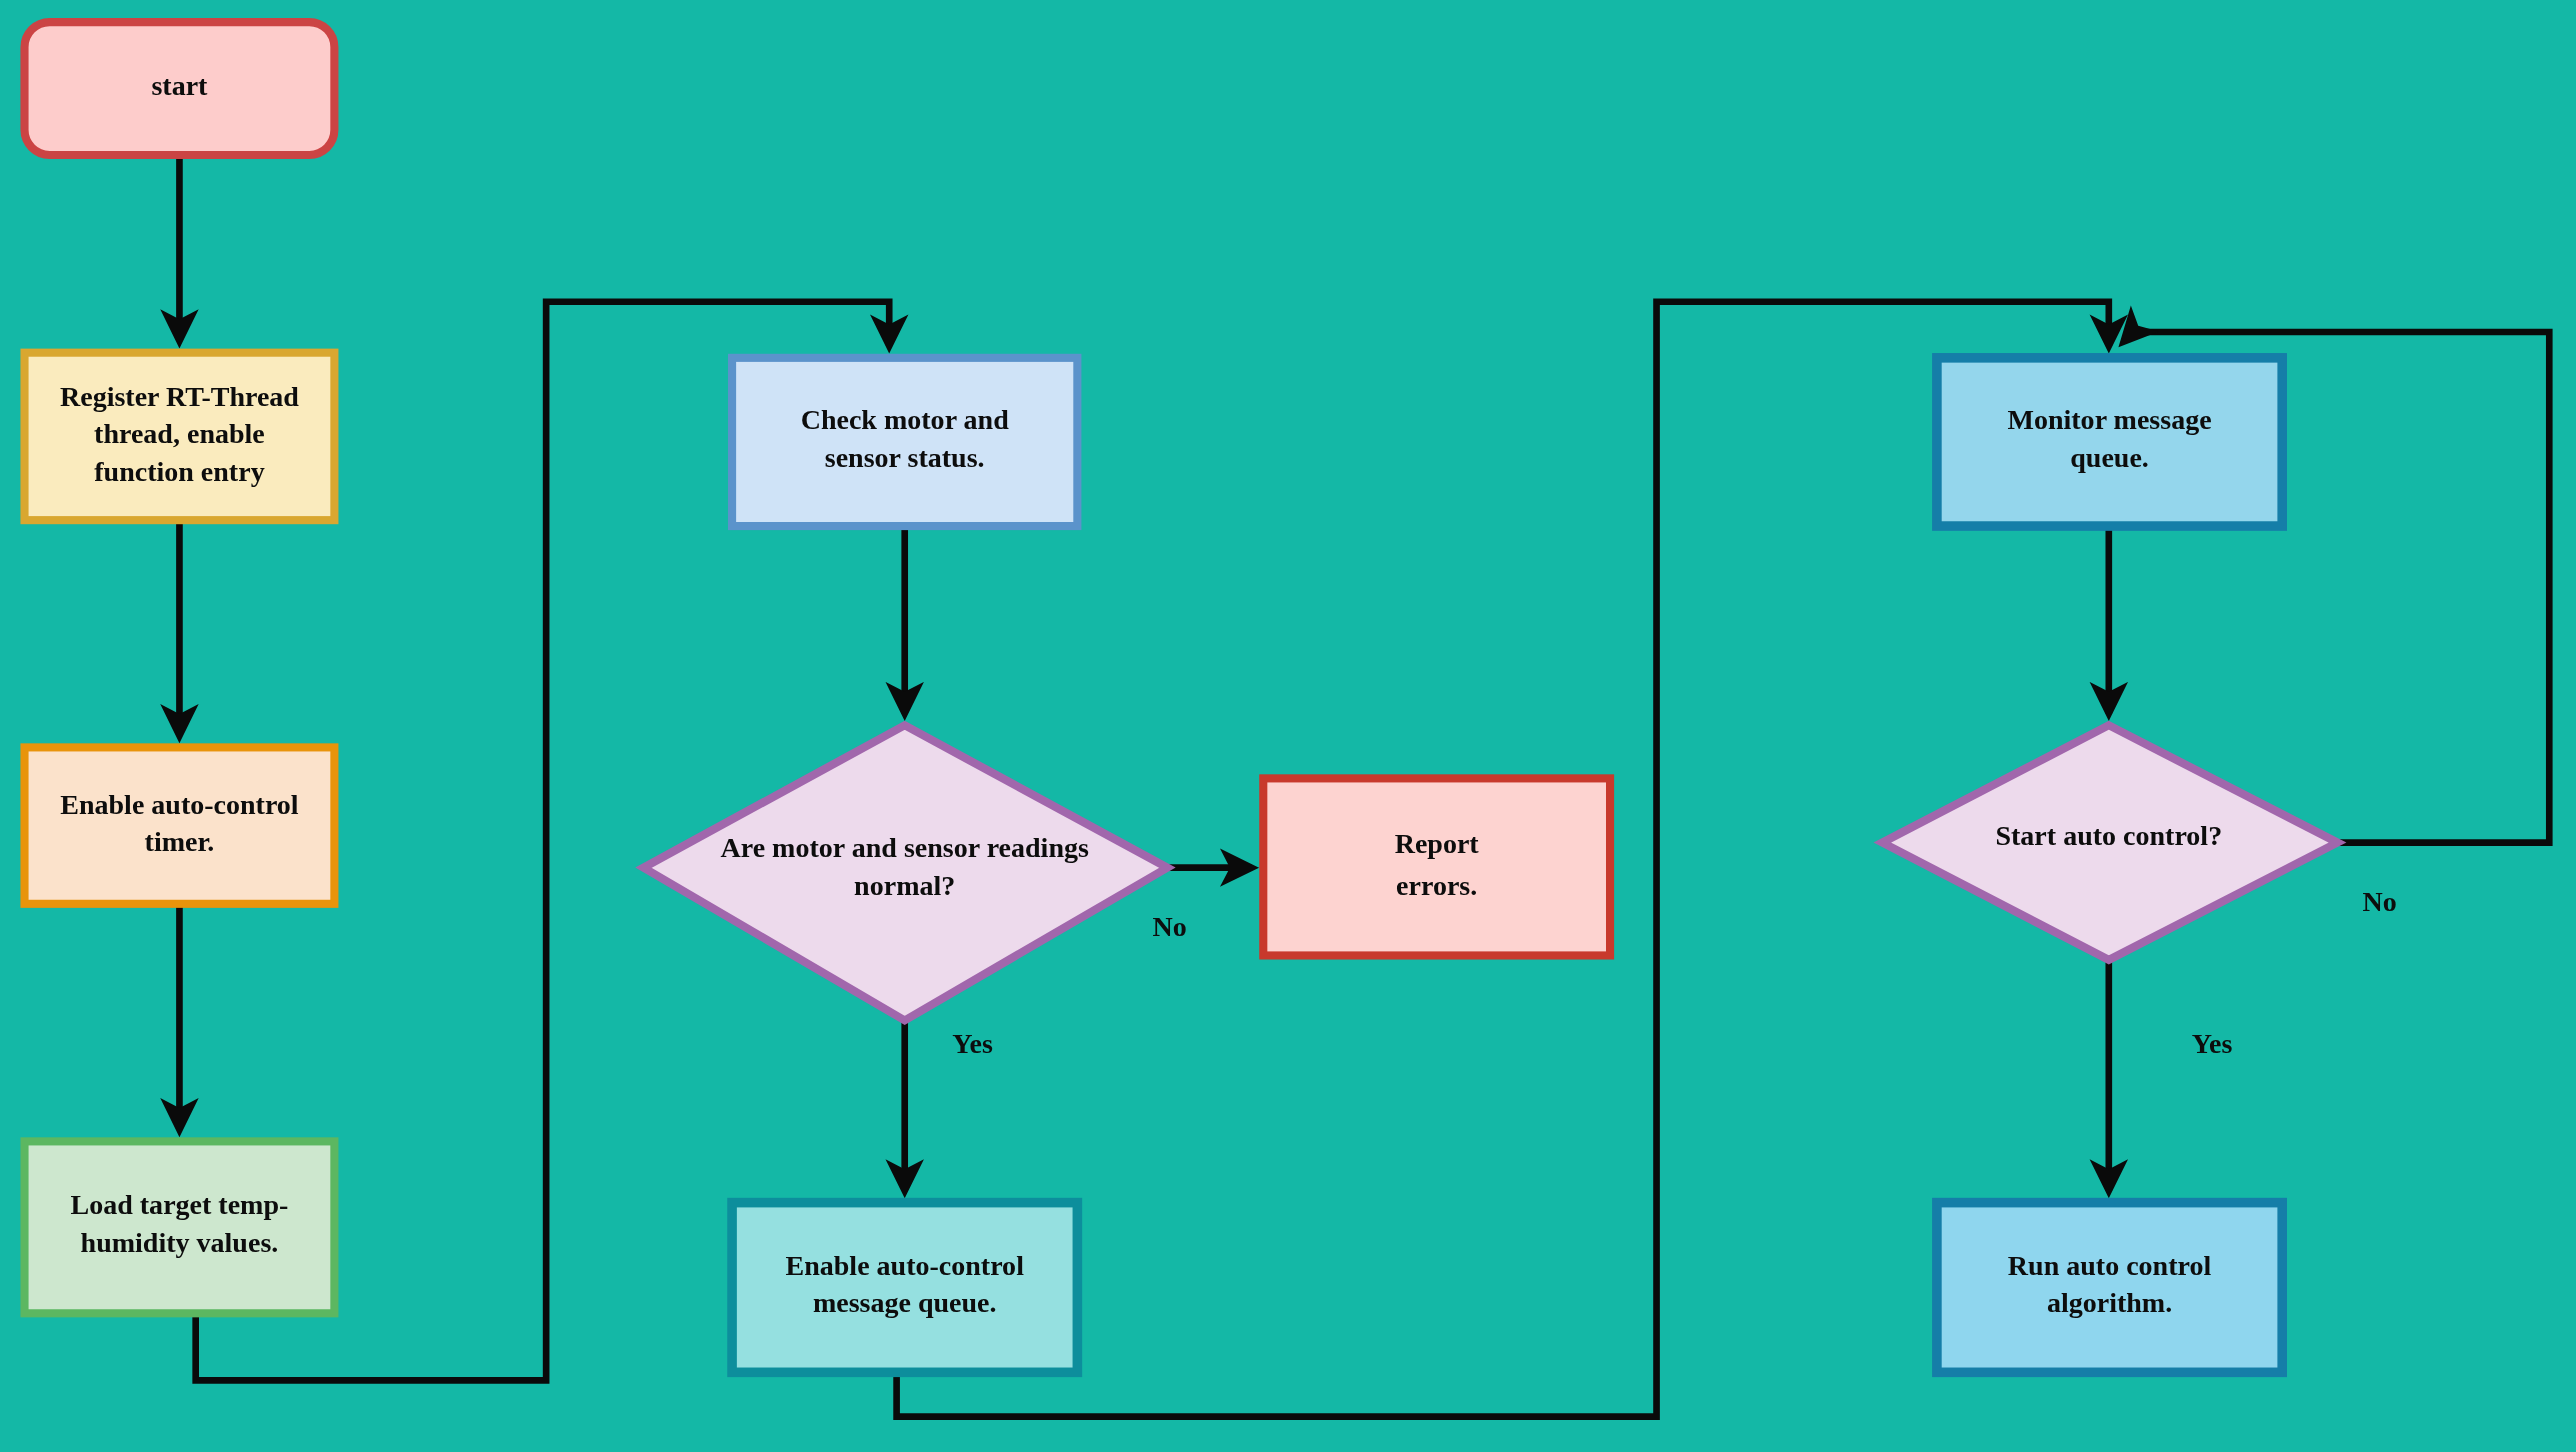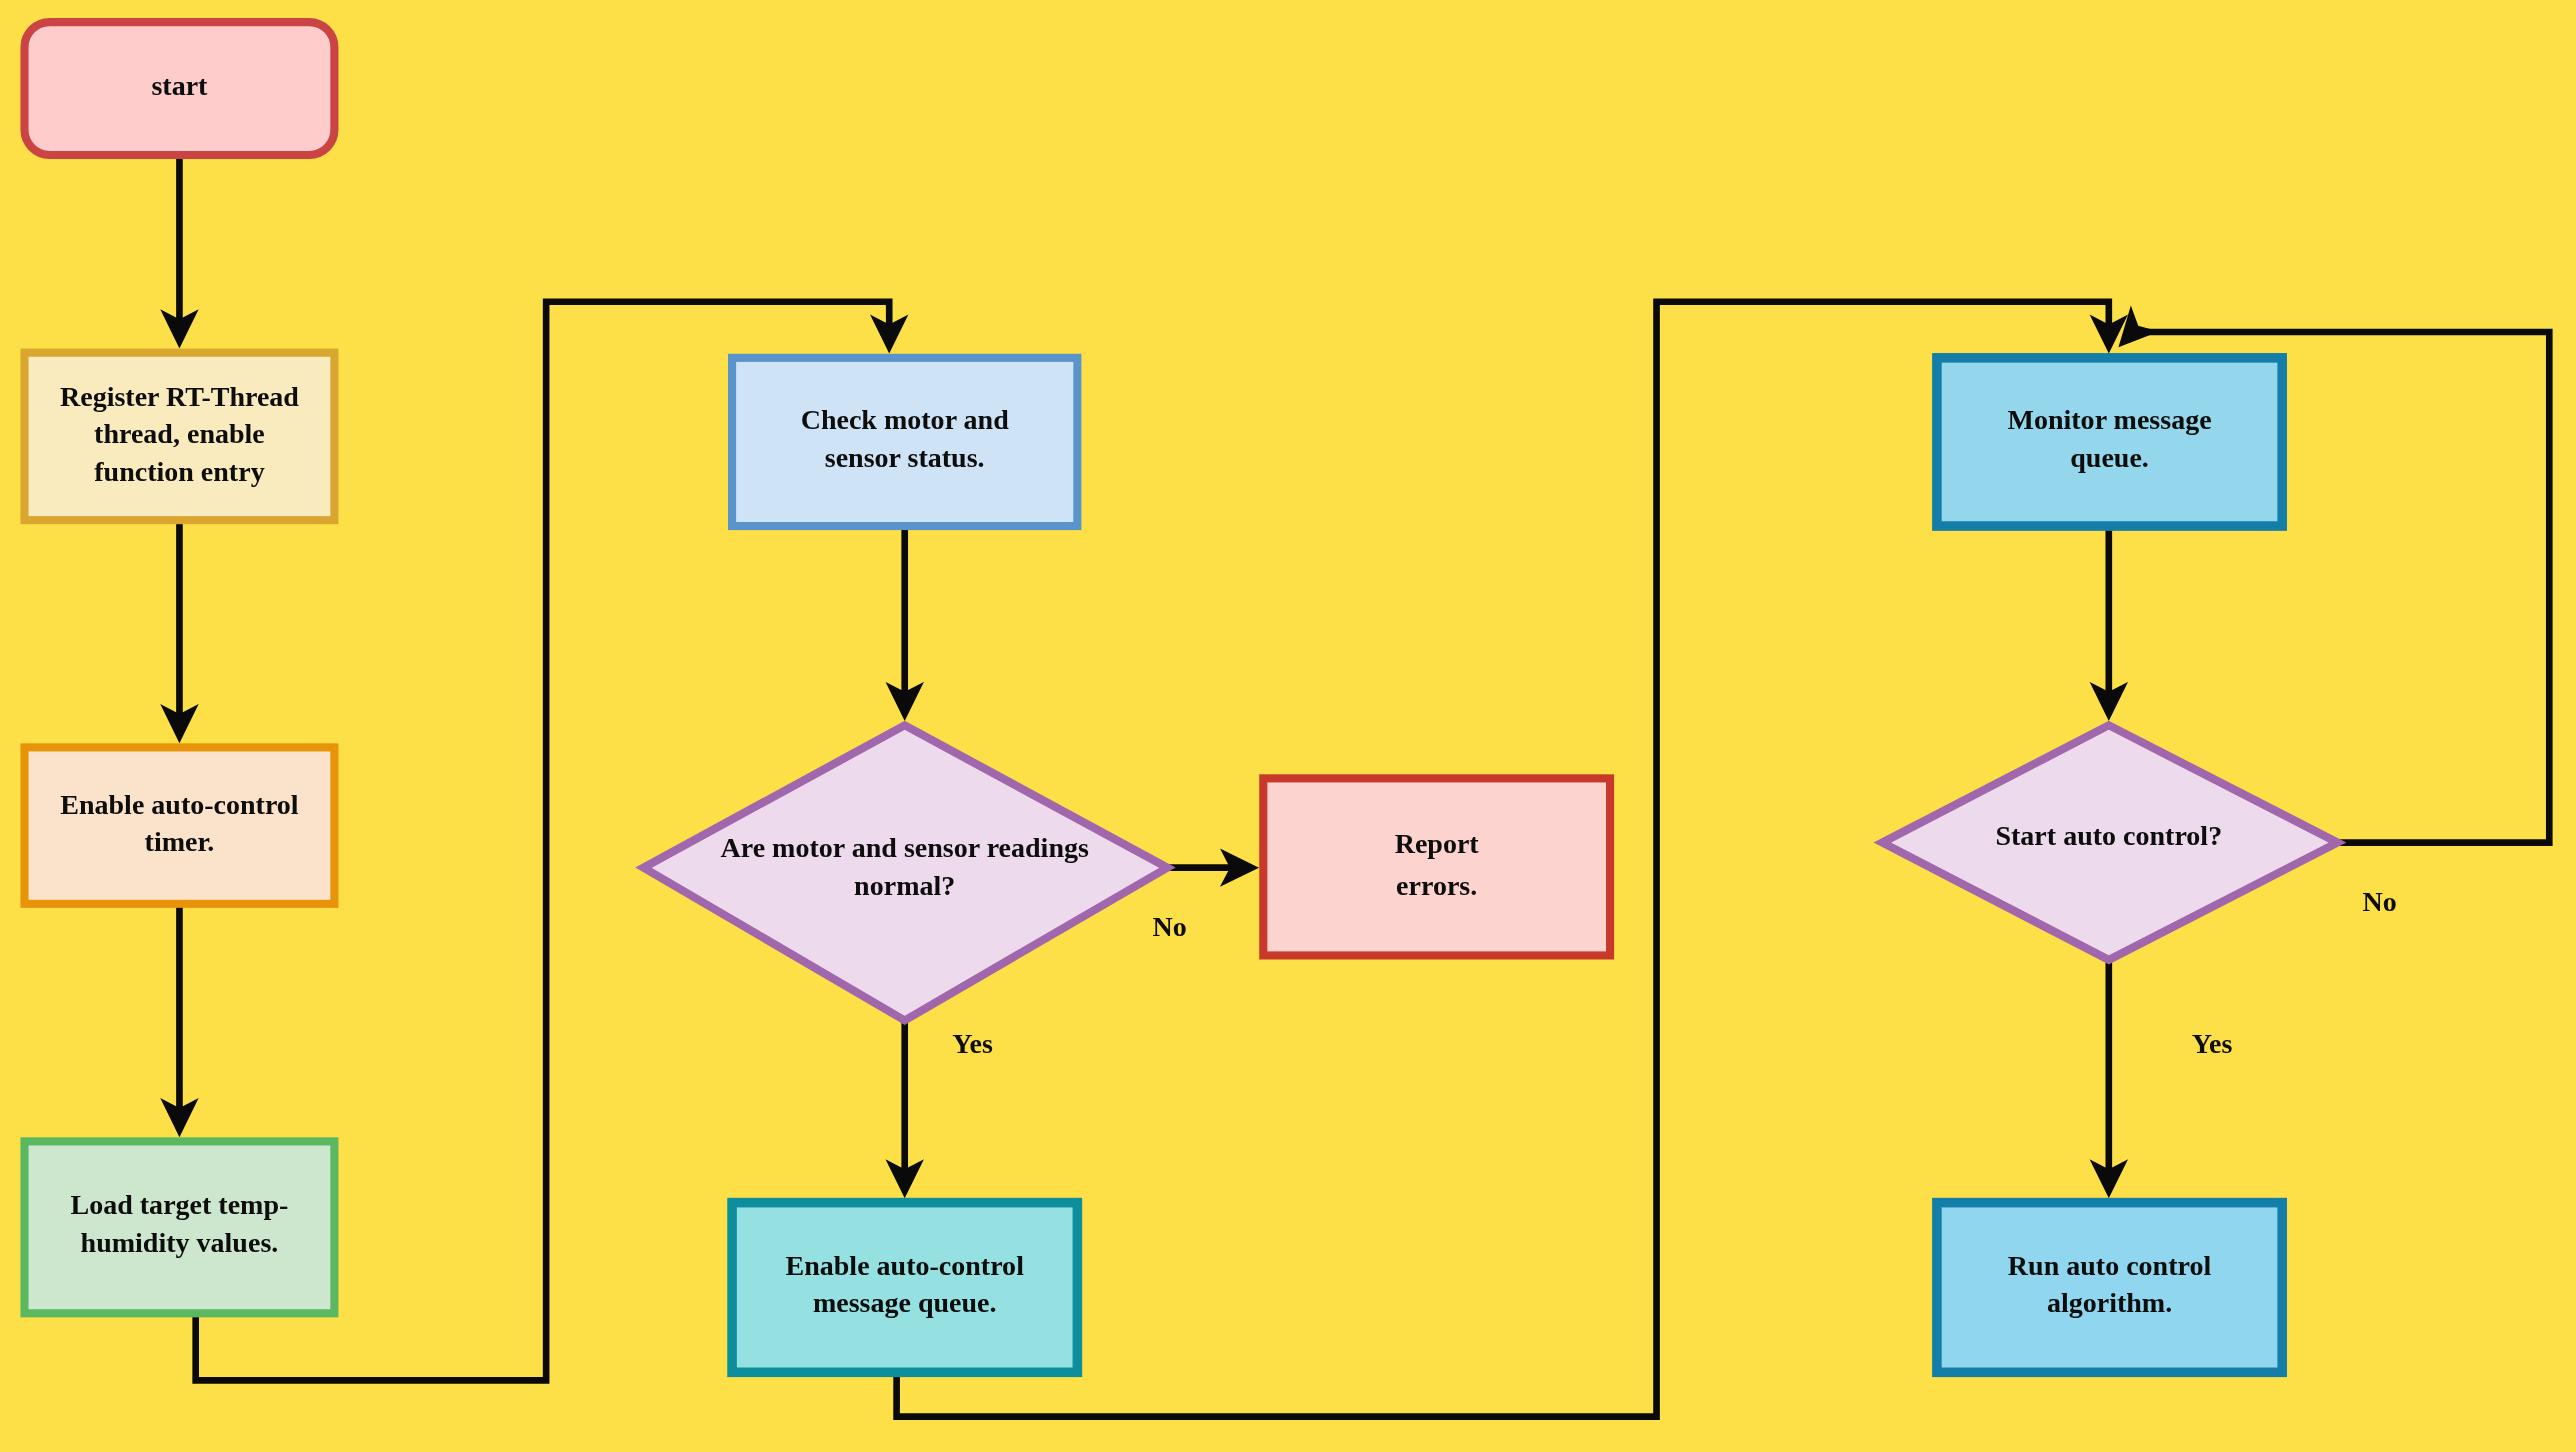--- a/index.html
+++ b/index.html
@@ -4,21 +4,21 @@
 <style>
   html, body {
     margin: 0;
     padding: 0;
     background: #ffffff;
   }
   #stage {
     position: relative;
     width: 2576px;
     height: 1452px;
-    background: #fde047;
+    background: #14b8a6;
     overflow: hidden;
     font-family: "Liberation Serif", "DejaVu Serif", serif;
   }
   svg.flow {
     position: absolute;
     left: 0;
     top: 0;
     width: 2576px;
     height: 1452px;
   }

